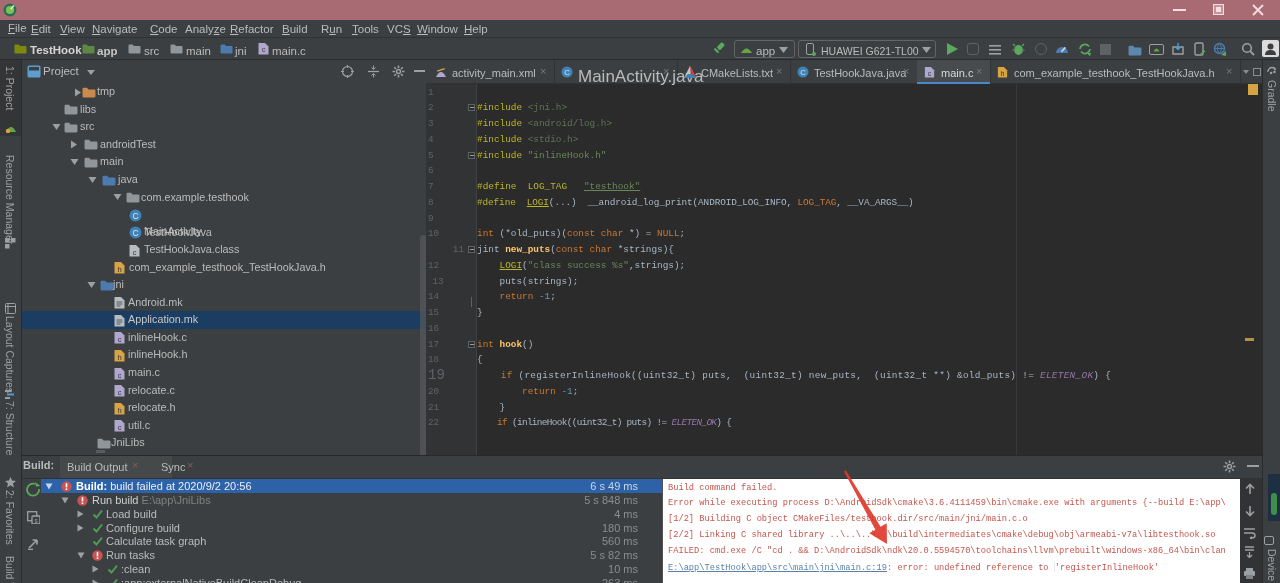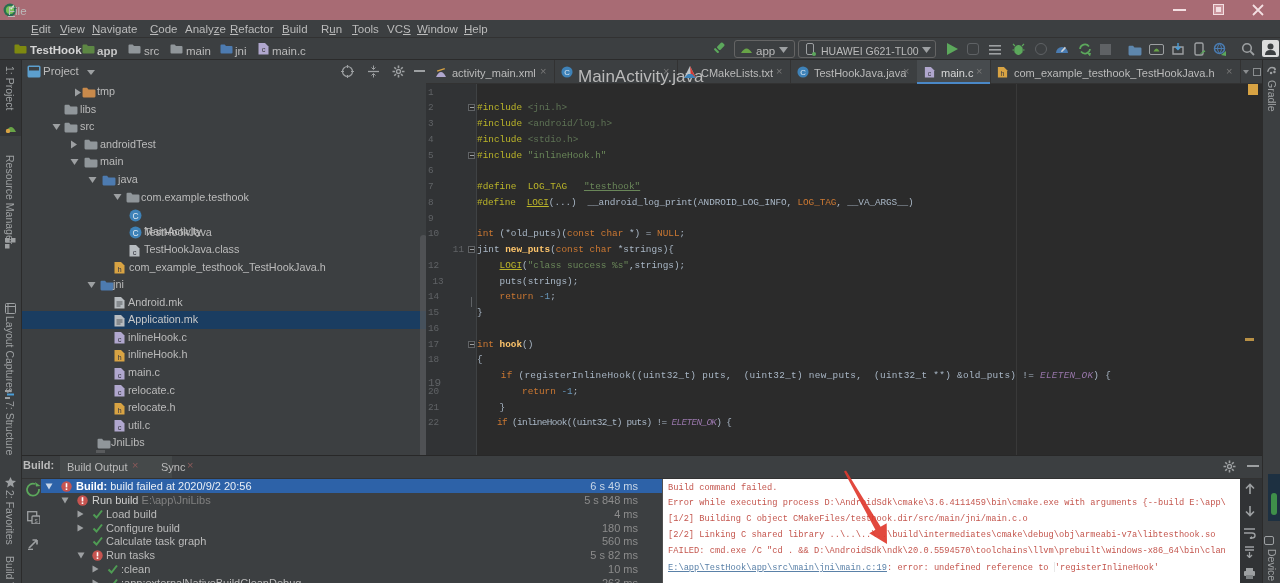--- a/index.html
+++ b/index.html
@@ -15,21 +15,21 @@
  <circle cx="7" cy="7" r="4.1" fill="#79c257"></circle>
  <rect x="6.2" y="1" width="1.6" height="5" fill="#d8e8d0" transform="rotate(40 7 7)"></rect>
 </svg>
 <div class="a" style="left:1173px;top:9px;width:13px;height:2px;background:#f3dfe2"></div>
 <div class="a" style="left:1213px;top:4px;width:11px;height:11px;border:1.6px solid #f3dfe2;background:#c9939b"></div>
 <div class="a" style="left:1216px;top:7px;width:5px;height:5px;background:#f3dfe2"></div>
 <svg class="a" style="left:1251px;top:3px" width="14" height="14" viewBox="0 0 14 14">
  <path d="M2 2 L12 12 M12 2 L2 12" stroke="#f3dfe2" stroke-width="1.8"></path>
 </svg>
 <div class="a" style="left:0;top:20px;width:1280px;height:18px;background:#3c3f41;border-bottom:1px solid #323232"></div>
-    <div class="a" style="left:8px;top:5px;font-size:11.5px;color:#bbbbbb"><u>F</u>ile</div>
+    <div class="a" style="left:8px;top:22px;font-size:11.5px;color:#bbbbbb"><u>F</u>ile</div>
     <div class="a" style="left:31px;top:23px;font-size:11.5px;color:#bbbbbb"><u>E</u>dit</div>
     <div class="a" style="left:60px;top:23px;font-size:11.5px;color:#bbbbbb"><u>V</u>iew</div>
     <div class="a" style="left:92px;top:23px;font-size:11.5px;color:#bbbbbb"><u>N</u>avigate</div>
     <div class="a" style="left:150px;top:23px;font-size:11.5px;color:#bbbbbb"><u>C</u>ode</div>
     <div class="a" style="left:185px;top:23px;font-size:11.5px;color:#bbbbbb">Analy<u>z</u>e</div>
     <div class="a" style="left:230px;top:23px;font-size:11.5px;color:#bbbbbb"><u>R</u>efactor</div>
     <div class="a" style="left:282px;top:23px;font-size:11.5px;color:#bbbbbb"><u>B</u>uild</div>
     <div class="a" style="left:321px;top:23px;font-size:11.5px;color:#bbbbbb">R<u>u</u>n</div>
     <div class="a" style="left:352px;top:23px;font-size:11.5px;color:#bbbbbb"><u>T</u>ools</div>
     <div class="a" style="left:387px;top:23px;font-size:11.5px;color:#bbbbbb">VC<u>S</u></div>
@@ -435,21 +435,21 @@
       <div class="a mono" style="left:2px;top:150.50px;width:20px;font-size:9.3px;color:#606366;text-align:left;line-height:15.75px">9</div>
       <div class="a mono" style="left:2px;top:166.25px;width:20px;font-size:9.3px;color:#606366;text-align:left;line-height:15.75px">10</div>
       <div class="a mono" style="left:18px;top:182.00px;width:20px;font-size:9.3px;color:#606366;text-align:right;line-height:15.75px">11</div>
       <div class="a mono" style="left:2px;top:197.75px;width:20px;font-size:9.3px;color:#606366;text-align:left;line-height:15.75px">12</div>
       <div class="a mono" style="left:2px;top:213.50px;width:20px;font-size:9.3px;color:#606366;text-align:center;line-height:15.75px">13</div>
       <div class="a mono" style="left:2px;top:229.25px;width:20px;font-size:9.3px;color:#606366;text-align:left;line-height:15.75px">14</div>
       <div class="a mono" style="left:2px;top:245.00px;width:20px;font-size:9.3px;color:#606366;text-align:left;line-height:15.75px">15</div>
       <div class="a mono" style="left:2px;top:260.75px;width:20px;font-size:9.3px;color:#606366;text-align:left;line-height:15.75px">16</div>
       <div class="a mono" style="left:2px;top:276.50px;width:20px;font-size:9.3px;color:#606366;text-align:left;line-height:15.75px">17</div>
       <div class="a mono" style="left:2px;top:292.25px;width:20px;font-size:9.3px;color:#606366;text-align:left;line-height:15.75px">18</div>
-      <div class="a mono" style="left:2px;top:316px;width:20px;font-size:11px;color:#606366;text-align:left;line-height:15.75px">19</div>
+      <div class="a mono" style="left:2px;top:308.00px;width:20px;font-size:14px;color:#606366;text-align:left;line-height:15.75px">19</div>
       <div class="a mono" style="left:2px;top:323.75px;width:20px;font-size:9.3px;color:#606366;text-align:left;line-height:15.75px">20</div>
       <div class="a mono" style="left:2px;top:339.50px;width:20px;font-size:9.3px;color:#606366;text-align:left;line-height:15.75px">21</div>
       <div class="a mono" style="left:2px;top:355.25px;width:20px;font-size:9.3px;color:#606366;text-align:left;line-height:15.75px">22</div>
       <div class="a" style="left:42px;top:44.25px;width:7px;height:7px;border:1px solid #606366;background:#2b2b2b;font-size:0"></div>
       <div class="a" style="left:43.5px;top:47.25px;width:4px;height:1px;background:#9da0a2"></div>
       <div class="a" style="left:42px;top:91.50px;width:7px;height:7px;border:1px solid #606366;background:#2b2b2b;font-size:0"></div>
       <div class="a" style="left:43.5px;top:94.50px;width:4px;height:1px;background:#9da0a2"></div>
       <div class="a" style="left:42px;top:186.00px;width:7px;height:7px;border:1px solid #606366;background:#2b2b2b;font-size:0"></div>
       <div class="a" style="left:43.5px;top:189.00px;width:4px;height:1px;background:#9da0a2"></div>
       <div class="a" style="left:42px;top:280.50px;width:7px;height:7px;border:1px solid #606366;background:#2b2b2b;font-size:0"></div>

